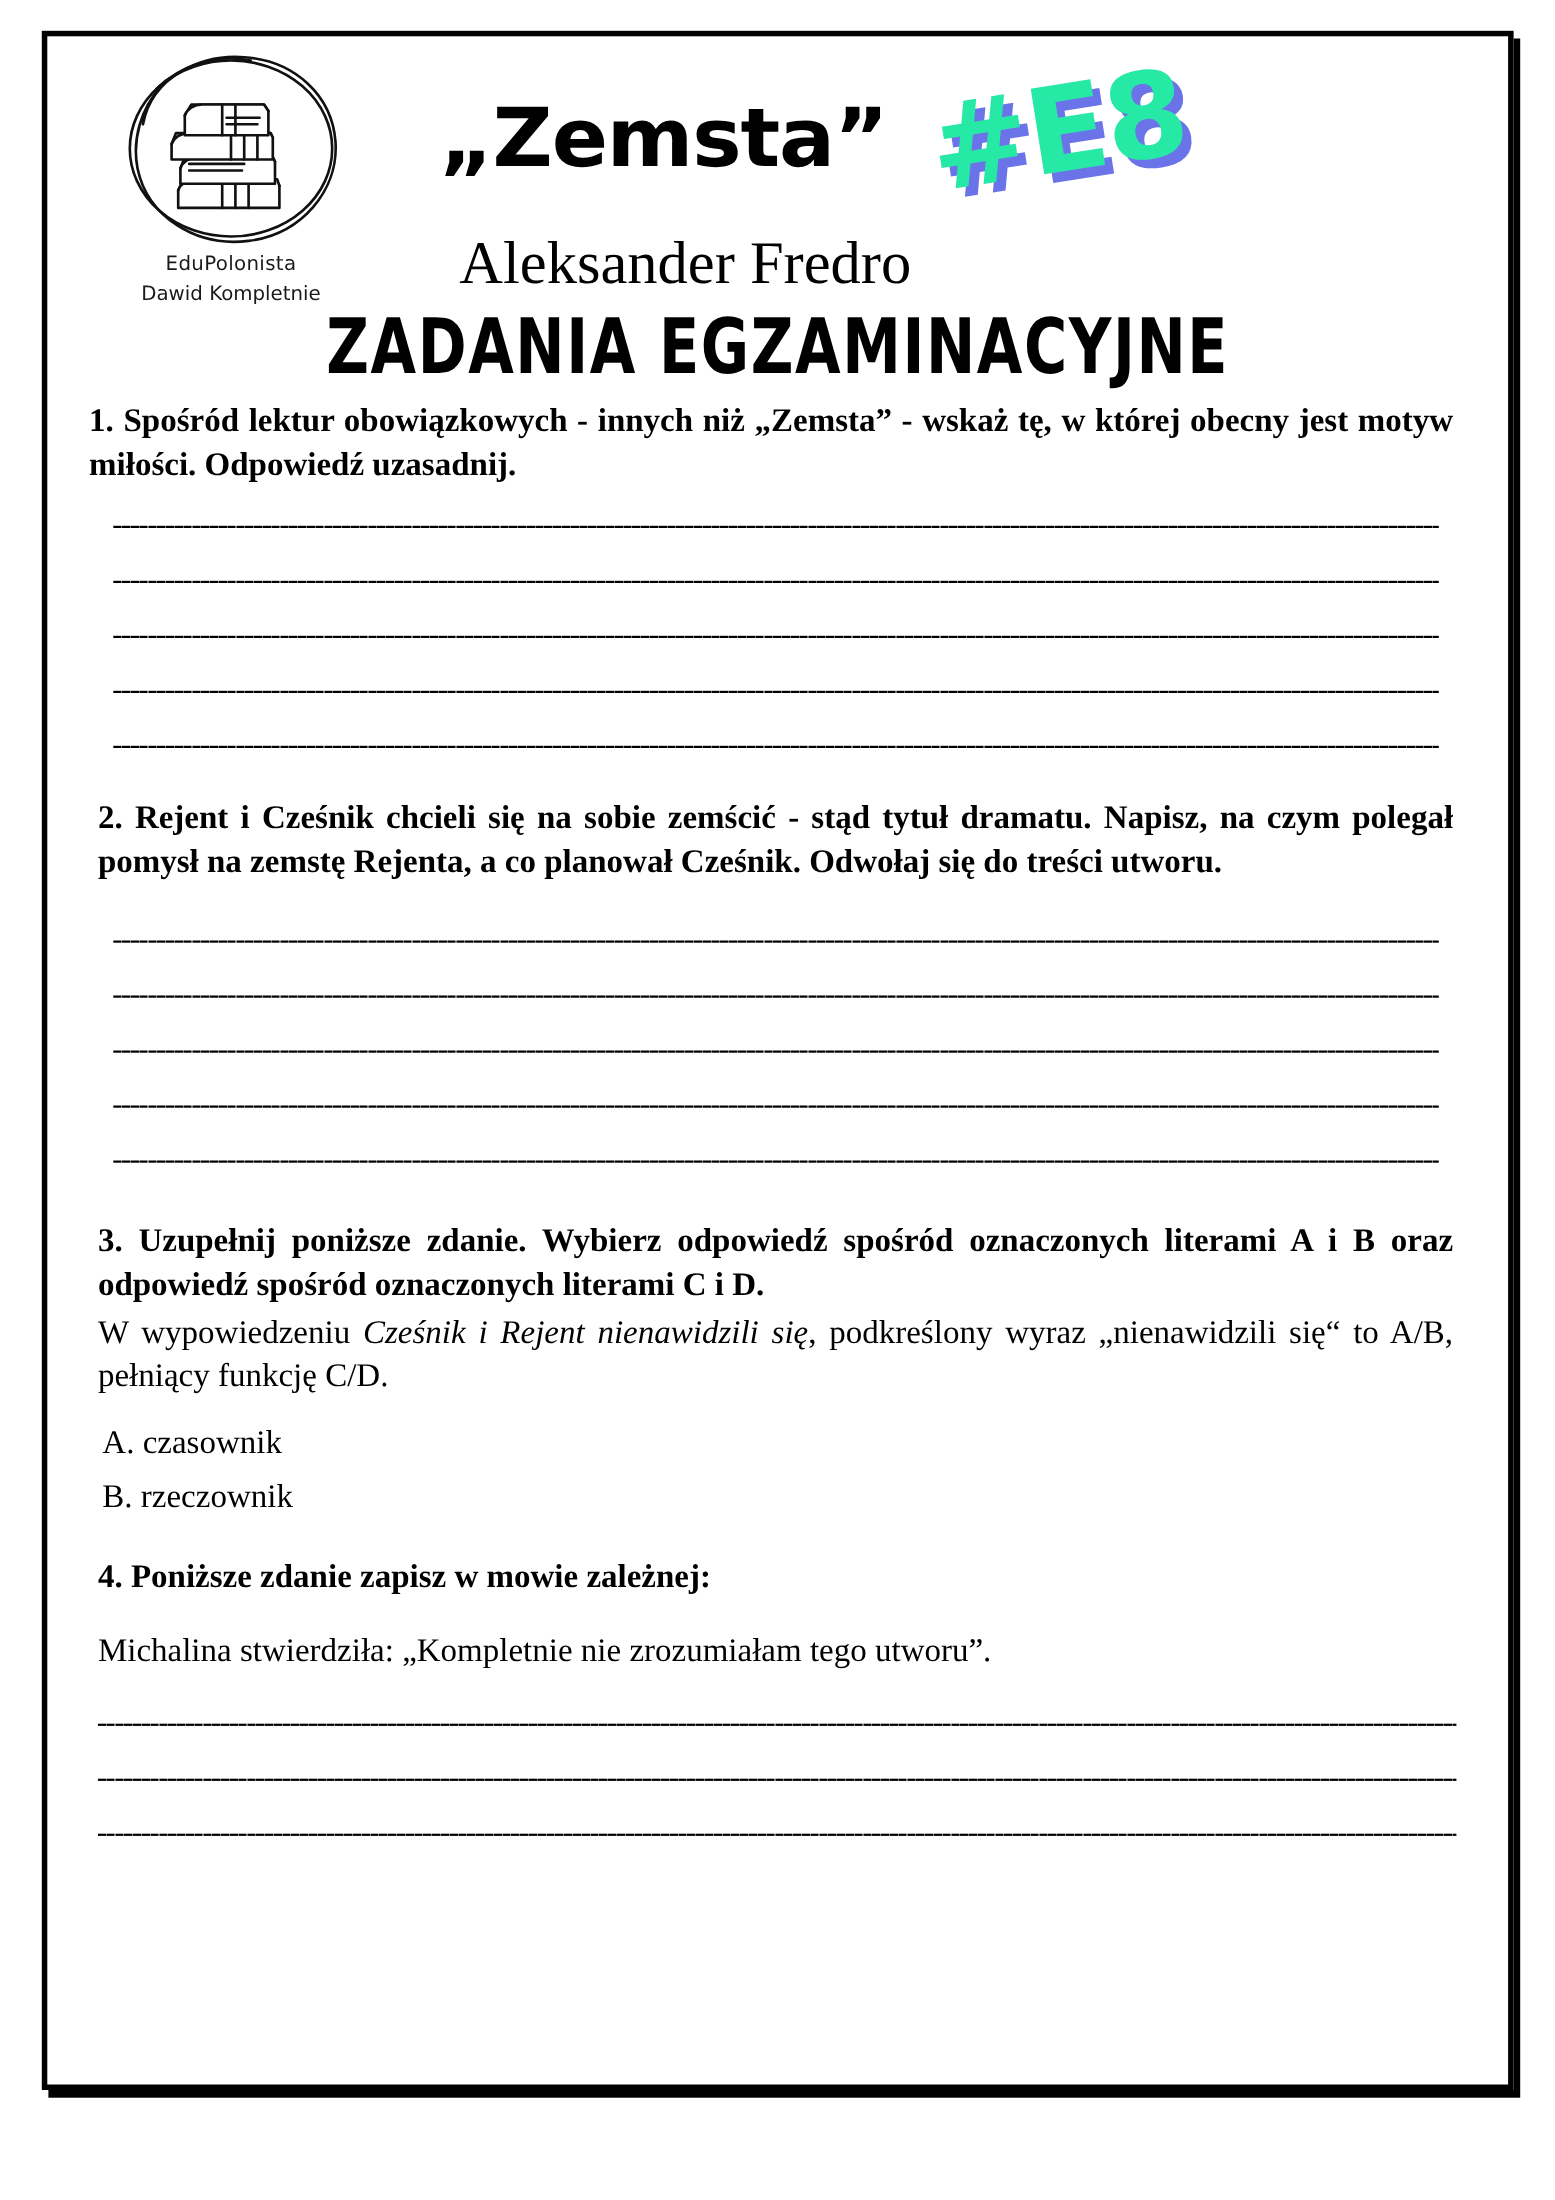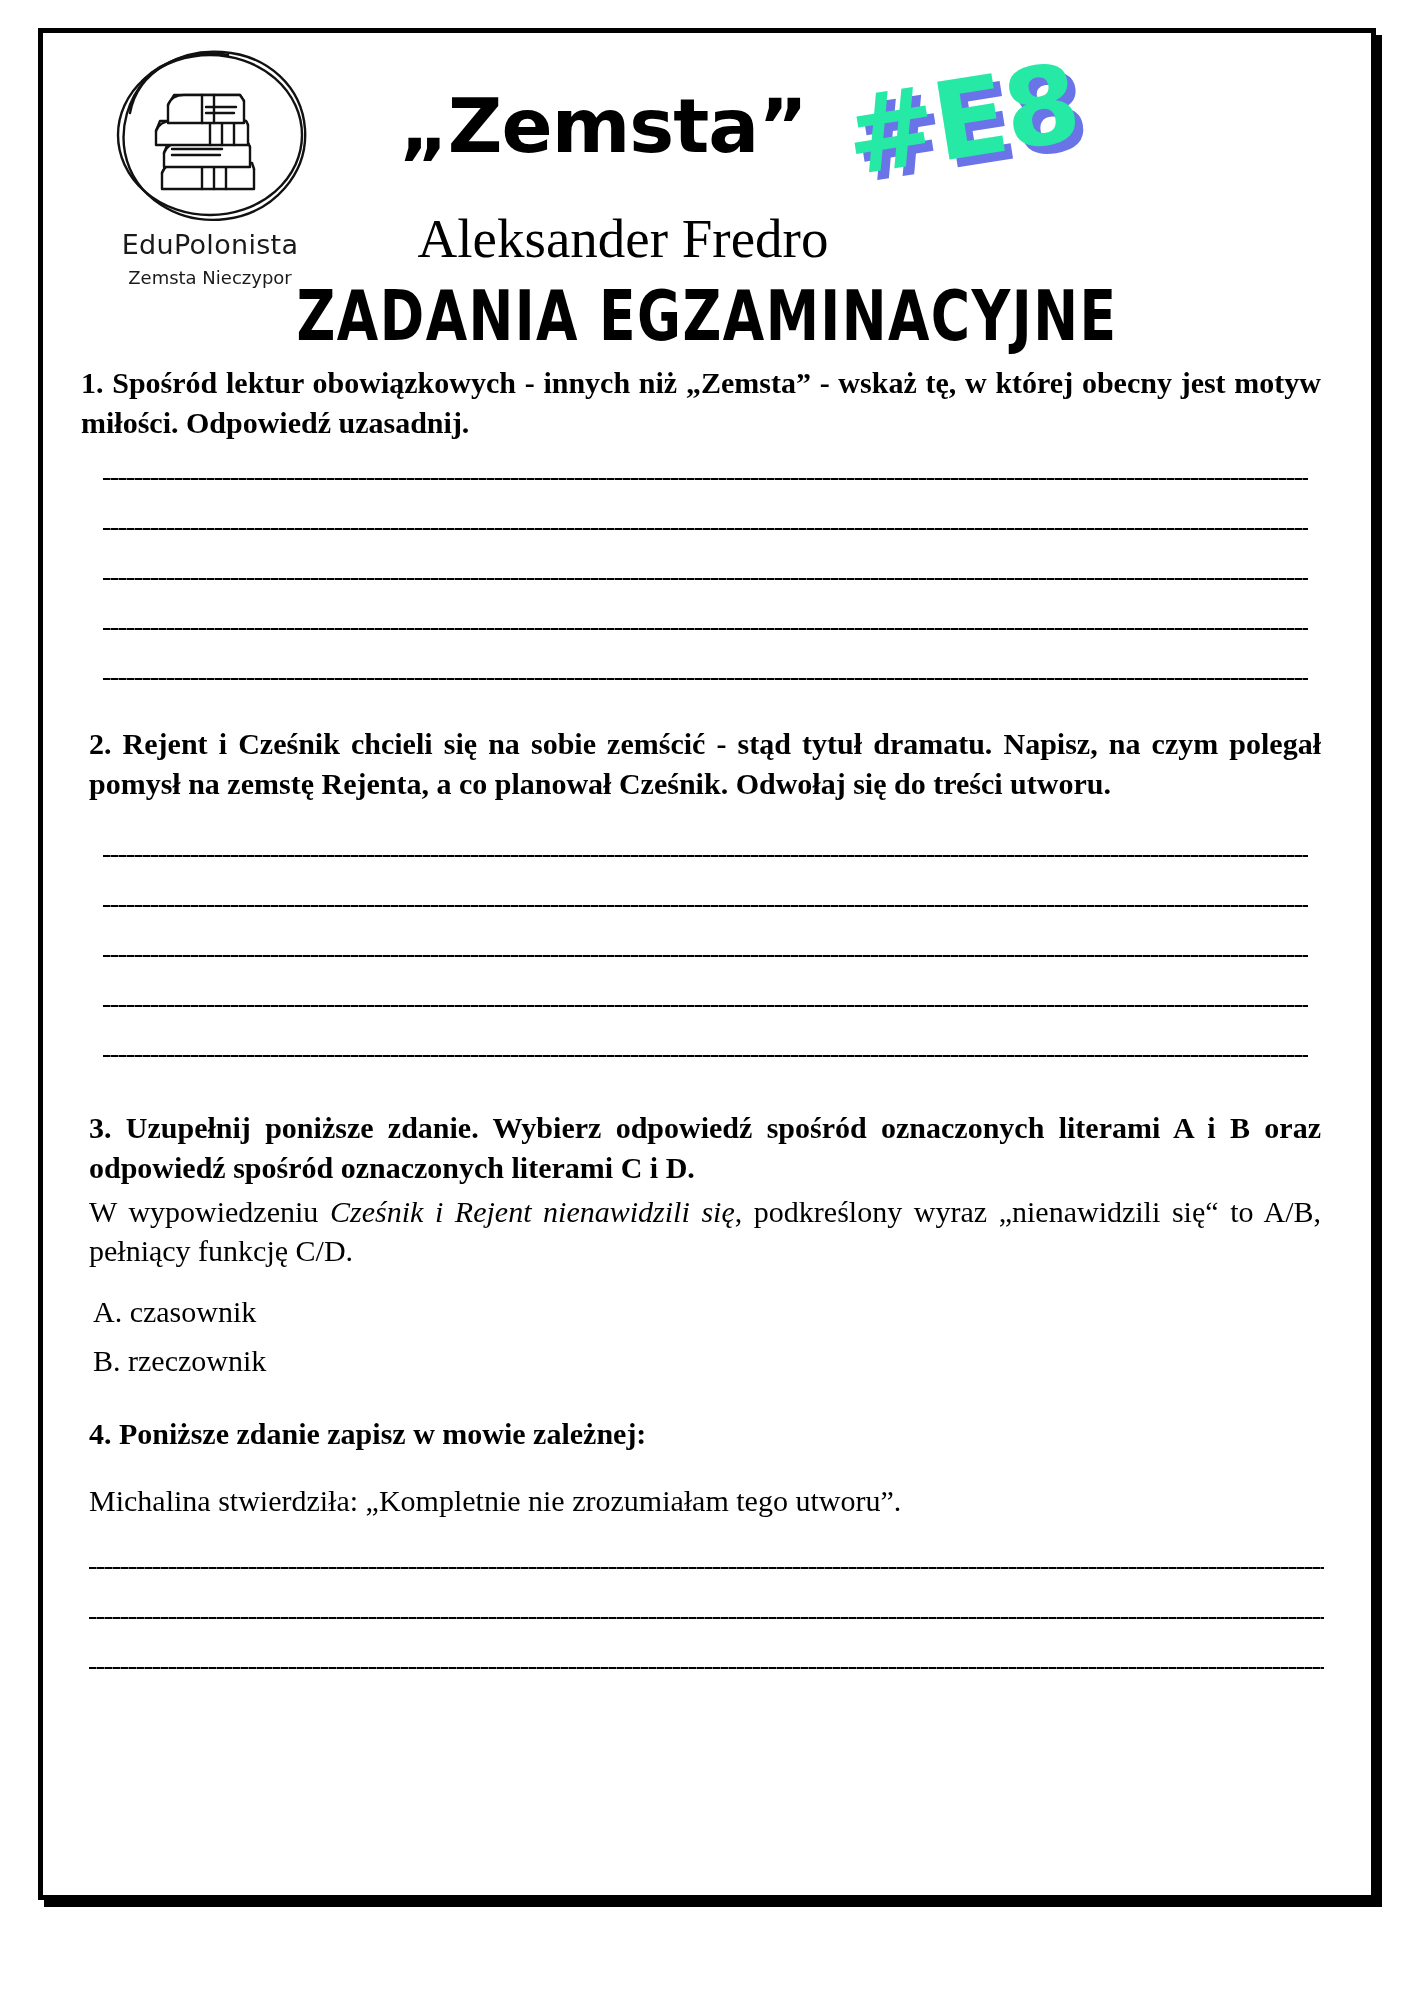--- a/index.html
+++ b/index.html
@@ -52,21 +52,21 @@
   }
   .logo-circle {
     width: 216px;
     height: 190px;
     margin: 0 auto;
     position: relative;
   }
   .logo-circle svg { display: block; }
   .logo-name {
     font-family: "DejaVu Sans", "Liberation Sans", sans-serif;
-    font-size: 27px;
+    font-size: 18px;
     letter-spacing: 0.3px;
     color: #1a1a1a;
     margin-top: -4px;
   }
   .logo-sub {
     font-family: "DejaVu Sans", "Liberation Sans", sans-serif;
     font-size: 18px;
     color: #1a1a1a;
     margin-top: 7px;
   }
@@ -210,21 +210,21 @@
               <path d="M108 78 L108 102 M120 78 L120 102 M132 78 L132 102"></path>
 
               <path d="M66 62 L66 80 L142 80 L142 58 L138 52 L72 52 Z"></path>
               <path d="M66 62 C68 56 74 52 82 52 L138 52 L142 58"></path>
               <path d="M100 52 L100 80 M112 52 L112 80"></path>
               <path d="M104 64 L134 64 M104 70 L132 70"></path>
             </g>
           </svg>
         </div>
         <div class="logo-name">EduPolonista</div>
-        <div class="logo-sub">Zemsta Nieczypor</div>
+        <div class="logo-sub">Dawid Kompletnie</div>
       </div>
 
       <div class="title-main">„Zemsta”</div>
       <div class="title-author">Aleksander Fredro</div>
 
       <div class="badge">
         <span class="badge-text" style="color: rgb(39, 233, 166); text-shadow: rgb(107, 115, 232) 7px 9px 0px;">#E8</span>
       </div>
 
       <div class="section-heading">ZADANIA EGZAMINACYJNE</div>

